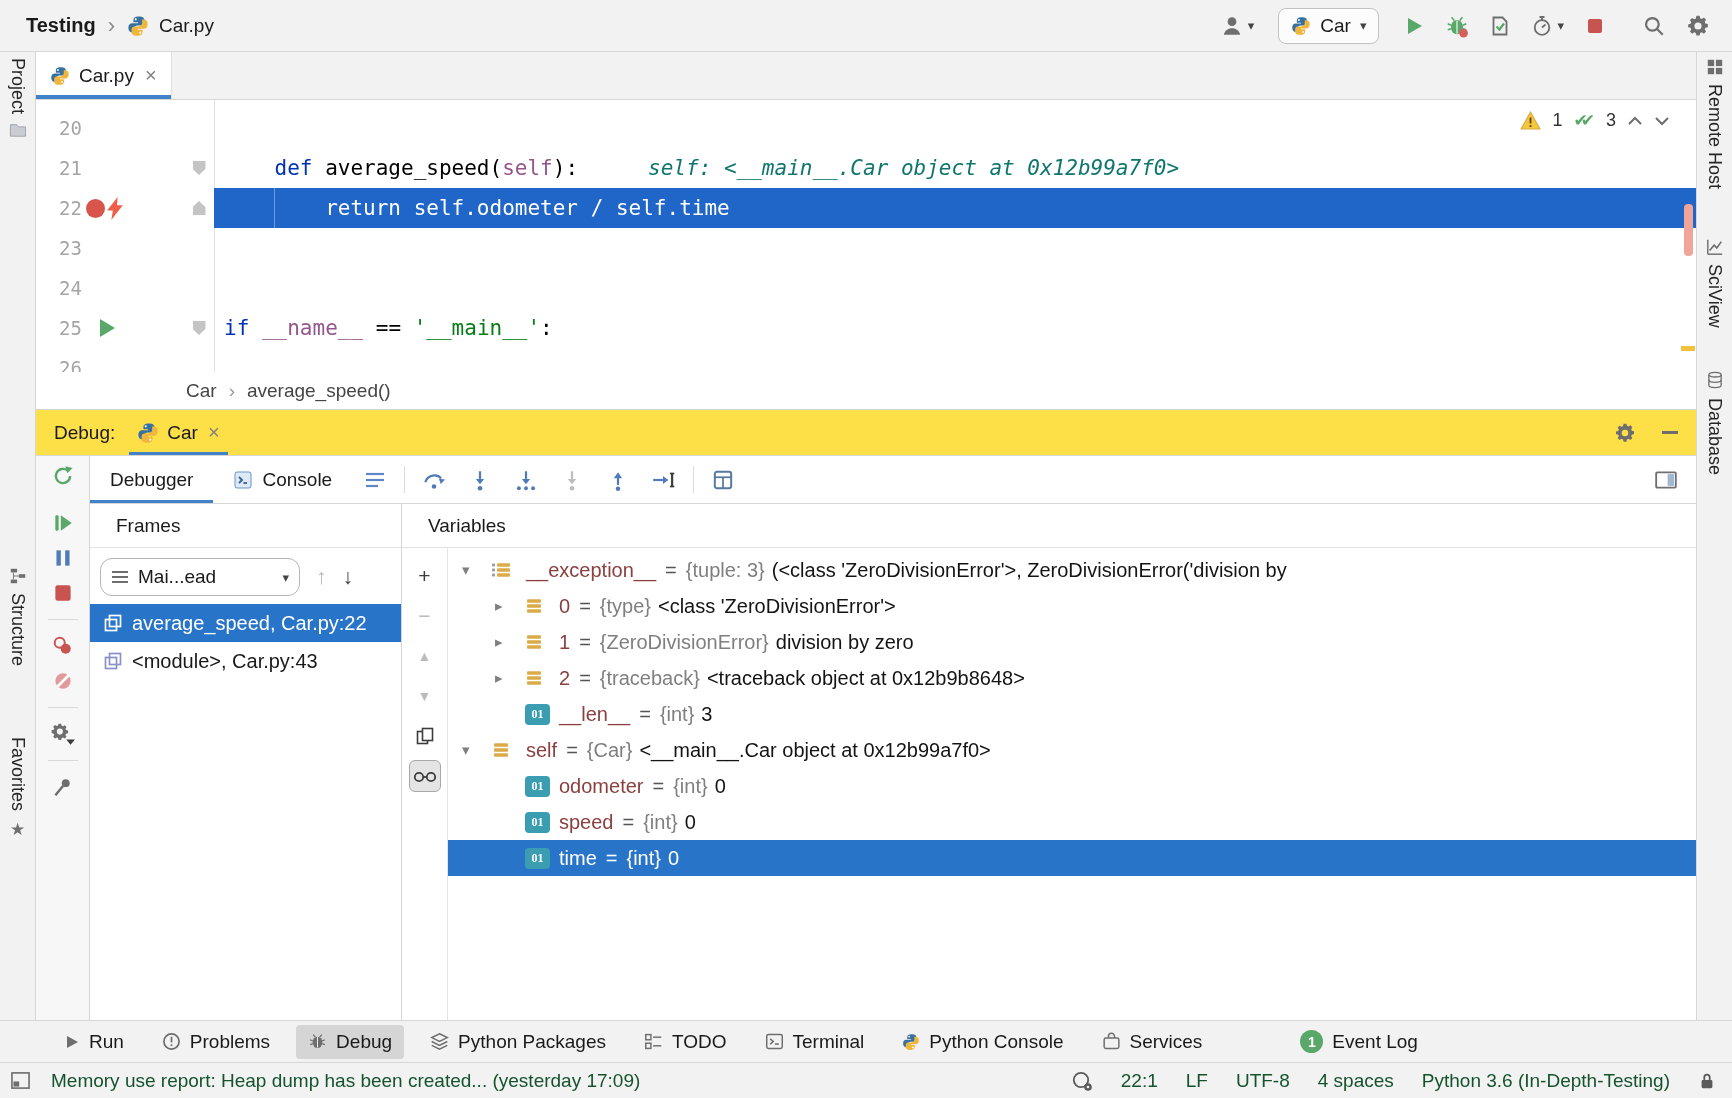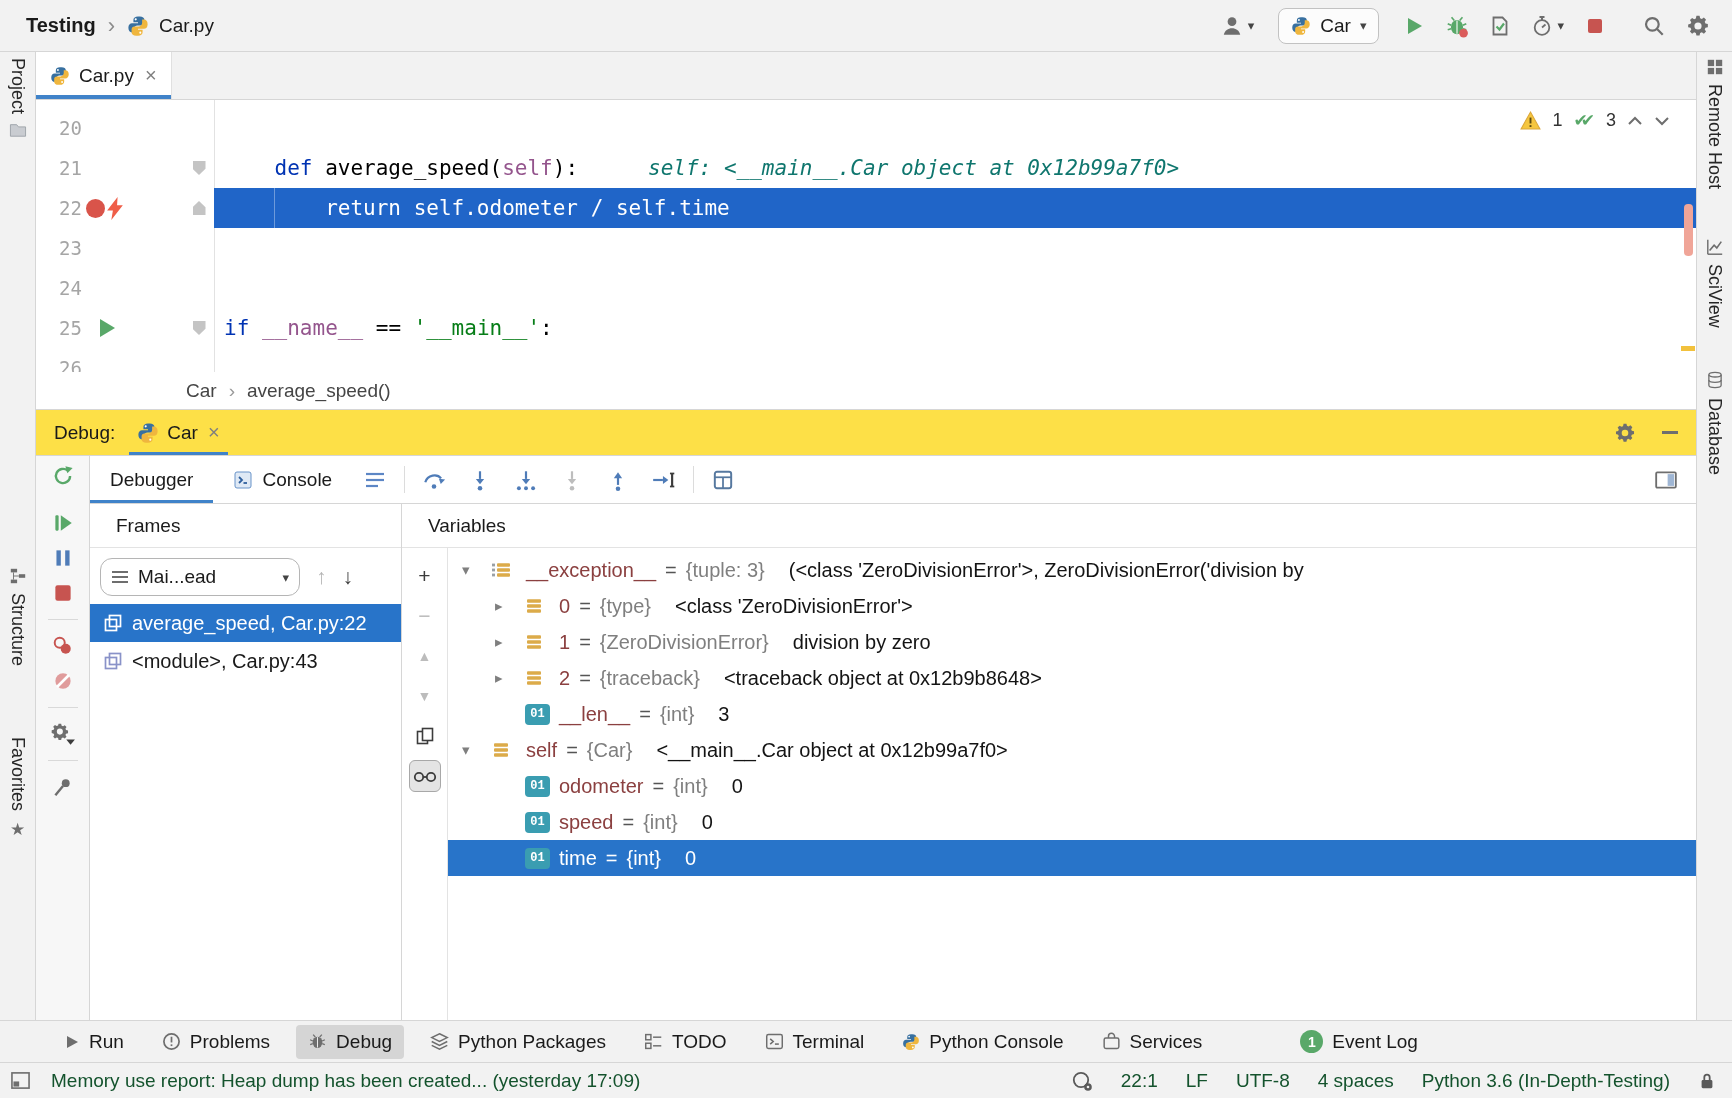--- a/index.html
+++ b/index.html
@@ -107,24 +107,24 @@
   .wbtn{width:32px;height:32px;display:flex;align-items:center;justify-content:center;font-size:21px;color:#3c3c3c}
   .wbtn.dis{color:#bcbcbc}
   .wbtn.tri{font-size:14px}
   .wbtn.pressed{background:#e4e4e4;border:1px solid #a8a8a8;border-radius:6px}
   .tree{flex:1;min-width:0;overflow:hidden;padding-top:4px;font-size:20px}
   .trow{height:36px;display:flex;align-items:center;white-space:nowrap;overflow:hidden;padding-left:14px}
   .trow.l1{padding-left:47px}
   .trow.sel{background:#2874c9}
   .twisty{width:30px;flex:none;color:#7f7f7f;font-size:15px}
   .vicon{width:26px;height:22px;flex:none;display:flex;align-items:center;justify-content:flex-start;margin-right:8px}
-  .prim{min-width:25px;height:21px;border-radius:4px;background:#3a9db1;color:#fff;font-size:12px;font-weight:bold;display:flex;align-items:center;justify-content:center;font-family:Liberation Mono, monospace}
+  .prim{min-width:25px;height:21px;border-radius:4px;background:#3a9db1;color:#fff;font-size:12px;font-weight:bold;display:flex;align-items:center;justify-content:center;font-family:Liberation Serif, serif}
   .vname{color:#8b4040}
   .veq{color:#555;margin:0 9px}
-  .vtype{color:#7f7f7f;margin-right:24px}
+  .vtype{color:#7f7f7f;margin-right:7px}
   .vval{color:#141414}
   .trow.sel .vname,.trow.sel .veq,.trow.sel .vtype,.trow.sel .vval,.trow.sel .twisty{color:#fff}
 
   
   .bottombar{height:42px;flex:none;background:#f2f2f2;border-top:1px solid #d6d6d6;display:flex;align-items:center;gap:14px;padding:0 20px 0 52px;font-size:19px}
   .bb{display:flex;align-items:center;gap:9px;height:34px;padding:0 12px;border-radius:4px;cursor:pointer}
   .bb.active{background:#d5d5d5}
   .badge{width:23px;height:23px;border-radius:50%;background:#59a869;color:#fff;font-size:14px;font-weight:bold;display:flex;align-items:center;justify-content:center}
 
   

